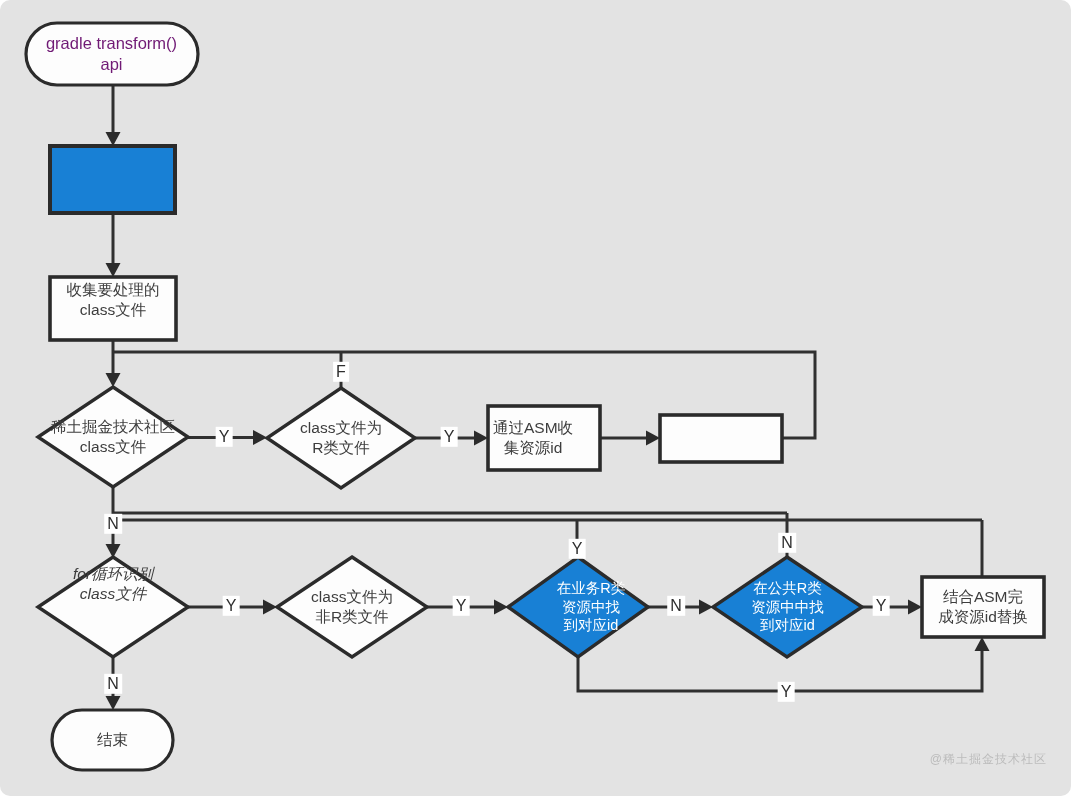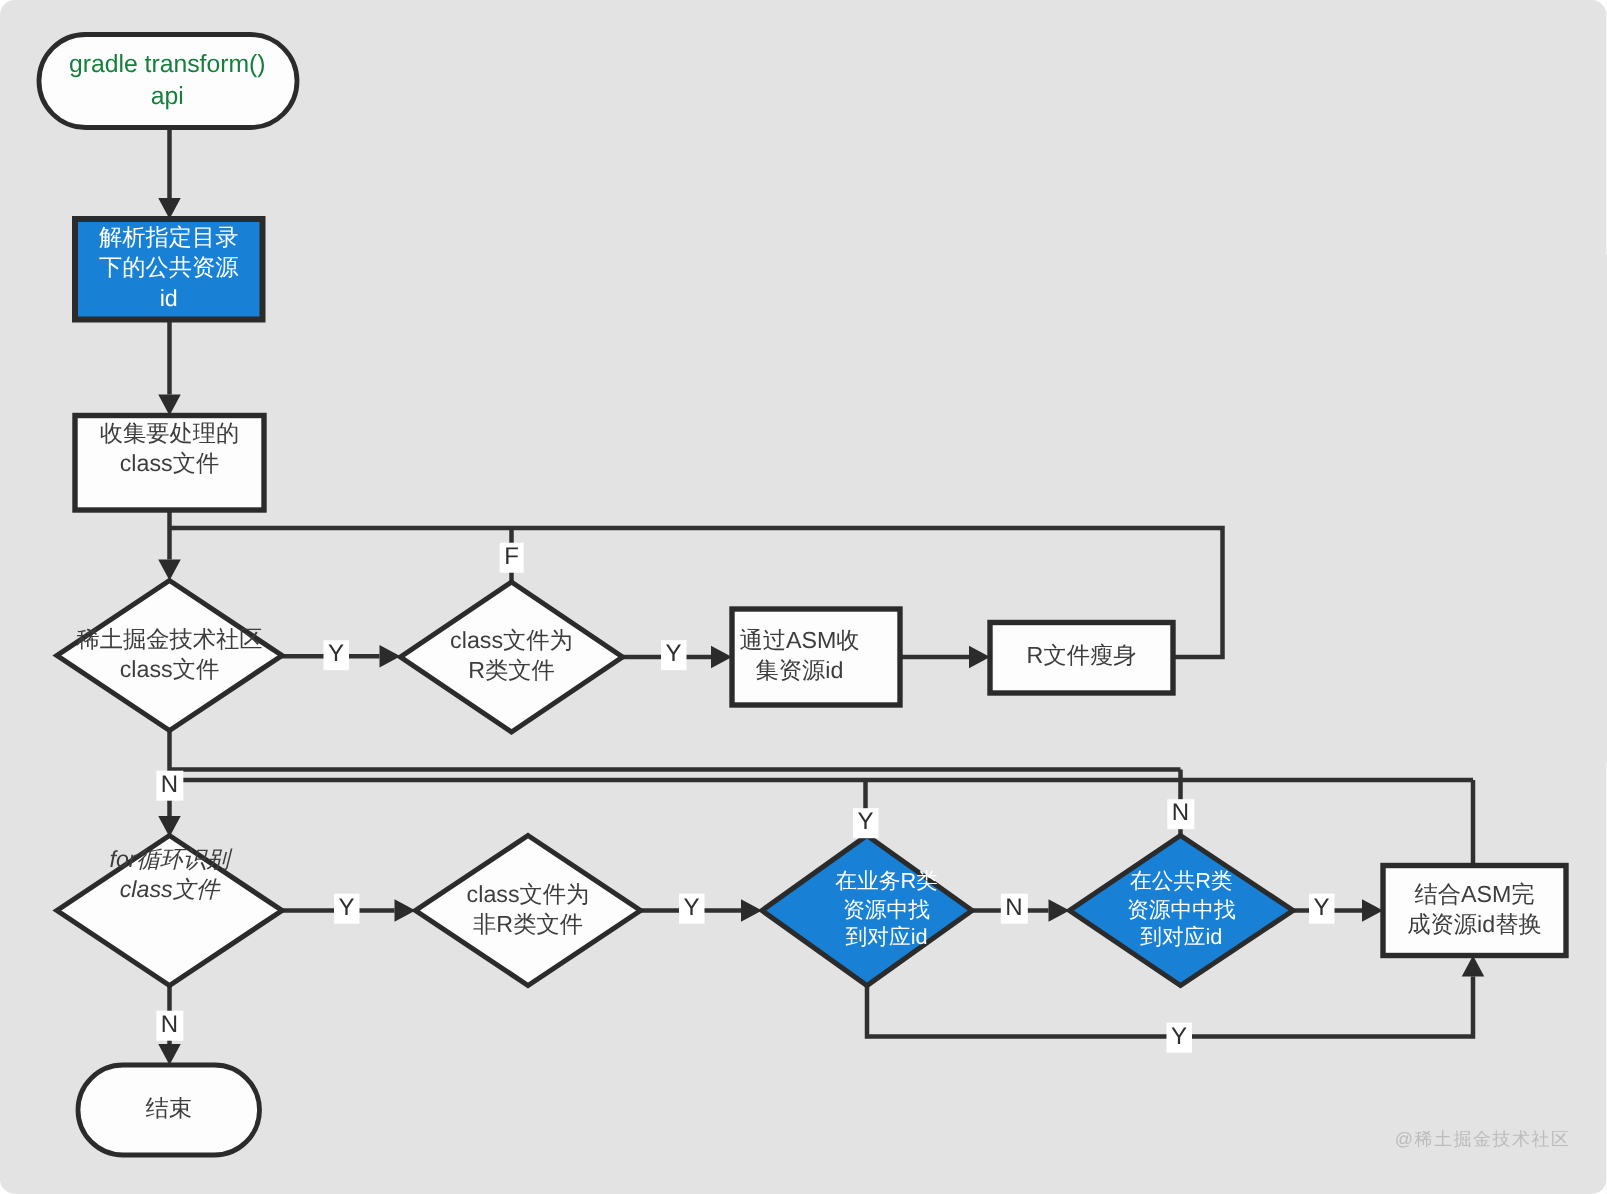--- a/index.html
+++ b/index.html
@@ -8,21 +8,21 @@
     border-radius:10px;overflow:hidden;
     font-family:"Liberation Sans","DejaVu Sans",sans-serif;
   }
   .layer{position:absolute;left:0;top:0;}
   .ntext{
     position:absolute;display:flex;align-items:center;justify-content:center;
     text-align:center;white-space:pre-line;color:#3d3d3d;
     font-size:15.5px;line-height:1.3;pointer-events:none;
   }
   .ntext.white{color:#ffffff;}
-  .ntext.big{font-size:16.5px;color:#15803d;}
+  .ntext.big{font-size:16.5px;color:#701a75;}
   .ntext.small{font-size:14.5px;}
   .elabel{
     position:absolute;transform:translate(-50%,-50%);
     background:#ffffff;color:#2e2e2e;font-size:16px;line-height:1.15;
     padding:1px 3px;pointer-events:none;
   }
   .watermark{
     position:absolute;right:24px;top:751px;color:#bcbcbc;
     font-size:12px;letter-spacing:1px;
   }
@@ -82,32 +82,28 @@
     <polygon class="arrow" points="263,599.5 263,614.5 277,607"></polygon>
     <polygon class="arrow" points="494,599.5 494,614.5 508,607"></polygon>
     <polygon class="arrow" points="699,599.5 699,614.5 713,607"></polygon>
     <polygon class="arrow" points="908,599.5 908,614.5 922,607"></polygon>
     <polygon class="arrow" points="974.5,651 989.5,651 982,637"></polygon>
     <polygon class="arrow" points="105.5,696 120.5,696 113,710"></polygon>
   </svg>
 
   <div class="ntext big" style="left:25px;top:23px;width:173px;height:62px;">gradle transform()
 api</div>
-  <div class="ntext white" style="left:50px;top:146px;width:125px;height:67px;">解析指定目录
-下的公共资源
-id</div>
   <div class="ntext" style="left:50px;top:277px;width:126px;height:46px;">收集要处理的
 class文件</div>
   <div class="ntext" style="left:38px;top:387px;width:150px;height:100px;">稀土掘金技术社区
 class文件</div>
   <div class="ntext" style="left:267px;top:388px;width:148px;height:100px;">class文件为
 R类文件</div>
   <div class="ntext" style="left:488px;top:406px;width:90px;height:64px;">通过ASM收
 集资源id</div>
-  <div class="ntext" style="left:660px;top:415px;width:122px;height:47px;">R文件瘦身</div>
   <div class="ntext" style="left:38px;top:534px;width:150px;height:100px;font-style:italic;">for循环识别
 class文件</div>
   <div class="ntext" style="left:277px;top:557px;width:150px;height:100px;">class文件为
 非R类文件</div>
   <div class="ntext white small" style="left:521px;top:557px;width:140px;height:100px;">在业务R类
 资源中找
 到对应id</div>
   <div class="ntext white small" style="left:713px;top:557px;width:149px;height:100px;">在公共R类
 资源中中找
 到对应id</div>

